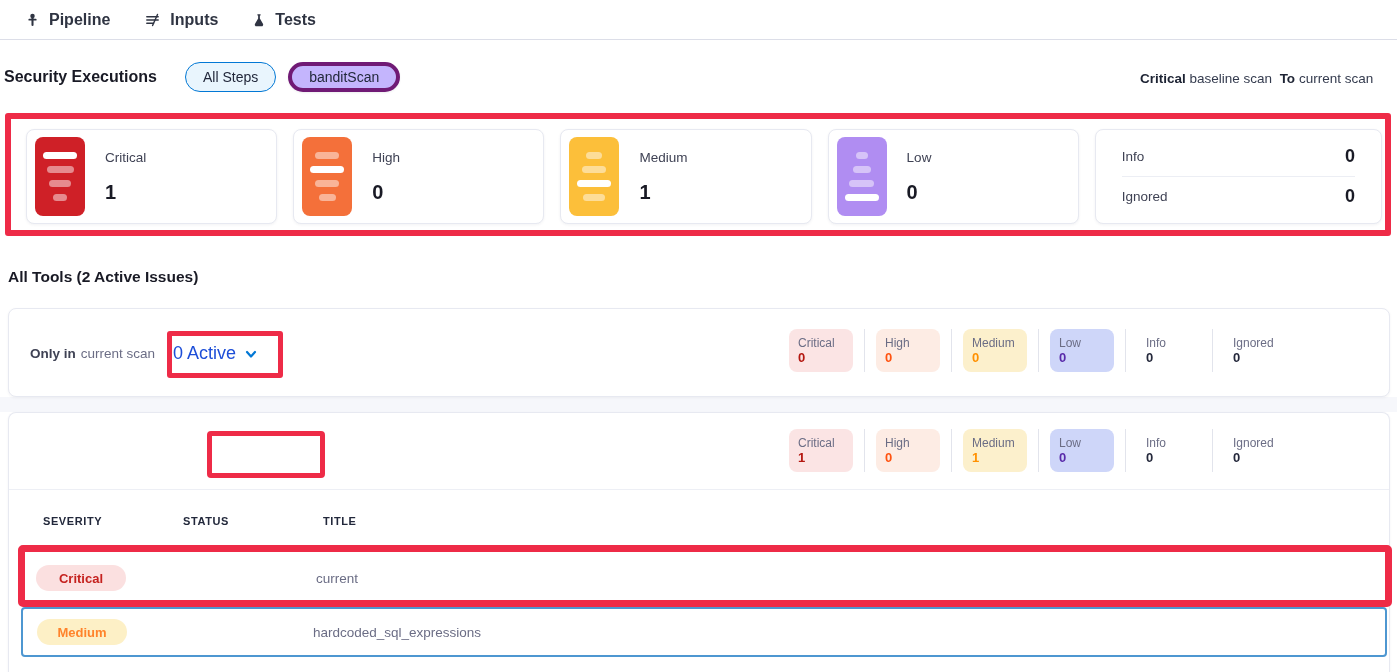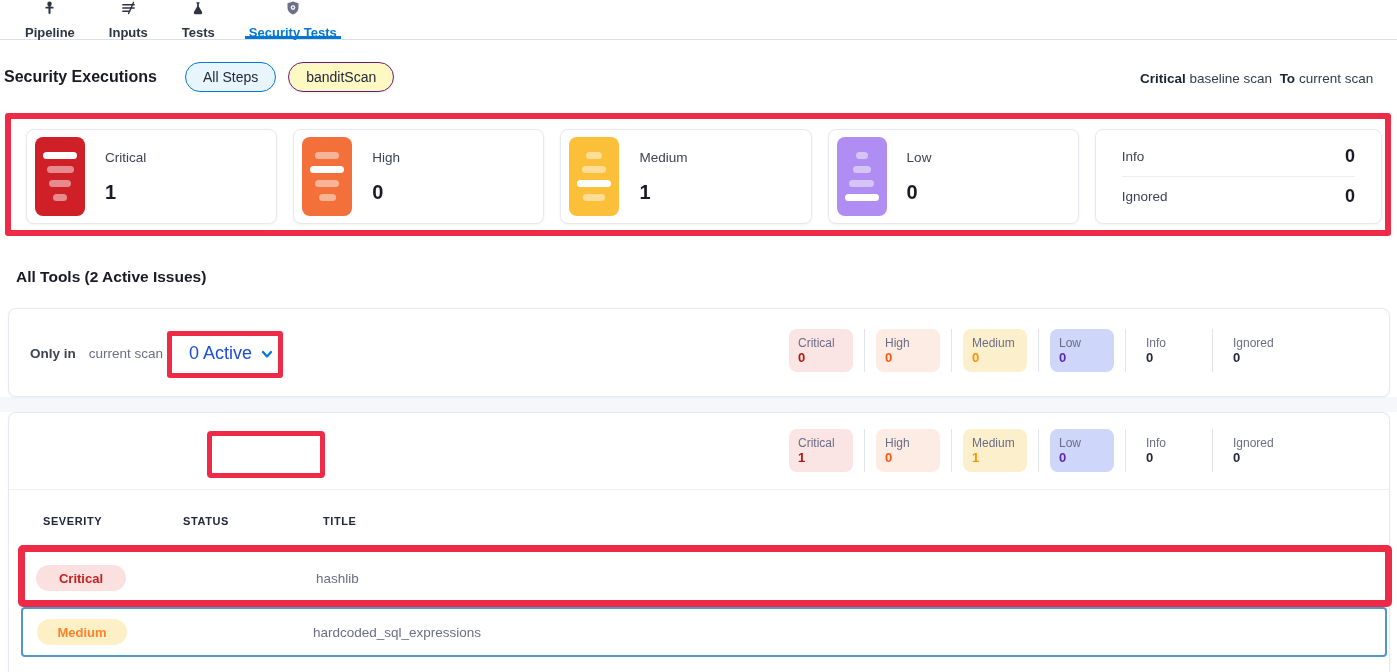--- a/index.html
+++ b/index.html
@@ -8,30 +8,30 @@
   }
   *{box-sizing:border-box;}
   html,body{margin:0;padding:0;}
   body{
     width:1397px;height:672px;position:relative;overflow:hidden;background:#fff;
     font-family:"Liberation Sans",sans-serif;color:var(--navy);
   }
   
   .tabbar{position:absolute;left:0;top:0;width:1397px;height:40px;display:flex;align-items:stretch;
     gap:34px;padding-left:25px;border-bottom:1px solid #dcdee8;background:#fff;}
-  .tab{display:flex;align-items:center;gap:9px;font-size:13px;font-weight:600;color:#2f3442;
-    position:relative;cursor:pointer;white-space:nowrap;flex-direction:column;}
+  .tab{display:flex;align-items:center;gap:9px;font-size:16px;font-weight:600;color:#2f3442;
+    position:relative;cursor:pointer;white-space:nowrap;}
   .tab svg{display:block;}
   .tab.active{color:var(--blue);}
   .tab.active::after{content:"";position:absolute;left:-4px;right:-4px;bottom:0;height:3px;background:var(--blue);}
   
   .exec-header{position:absolute;left:4px;top:60px;height:34px;display:flex;align-items:center;}
   .exec-title{font-size:16px;font-weight:800;color:#191a25;}
   .pill{display:inline-flex;align-items:center;height:30px;padding:0 17px;border-radius:16px;
-    font-size:14px;color:#22283b;margin-left:12px;cursor:pointer;background:#fef9c3;border:1px solid #701a75;
+    font-size:14px;color:#22283b;margin-left:12px;cursor:pointer;background:#c4b5fd;border:4px solid #701a75;
     box-shadow:0 1px 2px rgba(30,35,60,.08);}
   .pill.selected{background:#e9f5fd;border:1.5px solid var(--blue);box-shadow:none;margin-left:28px;}
   .comparing{position:absolute;left:1140px;top:71px;font-size:13.5px;white-space:nowrap;color:#343b4e;}
   .comparing b{color:#1d2333;font-weight:800;}
   
   .cards-row{position:absolute;left:26px;top:129px;width:1356px;display:flex;gap:16px;}
   .sum-card{flex:1;height:95px;background:#fff;border:1px solid var(--border);border-radius:8px;
     box-shadow:0 1px 3px rgba(30,35,60,.06);display:flex;align-items:center;padding:8px;gap:20px;}
   .sev-icon{width:50px;height:79px;border-radius:8px;display:flex;flex-direction:column;align-items:center;
     justify-content:center;gap:7px;flex:none;}
@@ -49,34 +49,34 @@
   .sum-texts{display:flex;flex-direction:column;}
   .sum-label{font-size:13.5px;color:var(--darkGray);}
   .sum-value{font-size:20px;font-weight:800;color:#191a25;margin-top:16px;}
   .info-card{flex:1;height:95px;background:#fff;border:1px solid var(--border);border-radius:8px;
     box-shadow:0 1px 3px rgba(30,35,60,.06);display:flex;flex-direction:column;justify-content:center;padding:0 26px;}
   .info-row{display:flex;justify-content:space-between;align-items:center;height:39px;}
   .info-row:first-child{border-bottom:1px solid #eceef4;}
   .info-label{font-size:13.5px;color:var(--darkGray);}
   .info-value{font-size:18px;font-weight:800;color:#191a25;}
   
-  .tools-row{position:absolute;left:16px;top:268px;display:flex;align-items:flex-end;}
+  .tools-row{position:absolute;left:8px;top:268px;display:flex;align-items:flex-end;}
   .tools-heading{font-size:15.5px;font-weight:800;color:#191a25;}
   .search-wrap{position:relative;margin-left:28px;}
   .search-wrap svg{position:absolute;left:10px;top:8px;}
   .search{width:299px;height:31px;border:1px solid var(--inputBorder);border-radius:6px;
     padding:0 10px 0 33px;font-size:13.5px;color:#22283b;outline:none;font-family:"Liberation Sans",sans-serif;}
   .search::placeholder{color:#a7a9bc;}
   .gap-strip{position:absolute;left:0;top:397px;width:1397px;height:15px;background:#f6f7fb;}
   
   .sec-card{position:absolute;left:8px;width:1382px;background:#fff;border:1px solid var(--border);
     box-shadow:0 1px 3px rgba(30,35,60,.05);}
   .sec-card.a{top:308px;height:89px;border-radius:8px;}
   .sec-card.b{top:412px;height:268px;border-radius:8px 8px 0 0;border-bottom:none;}
-  .sec-head{display:flex;align-items:center;height:89px;padding-left:21px;gap:8px;}
+  .sec-head{display:flex;align-items:center;height:89px;padding-left:21px;}
   .sec-card.b .sec-head{height:76px;}
   .sec-label-bold{font-size:13.5px;font-weight:800;color:var(--darkGray);}
   .sec-label-rest{font-size:13.5px;color:var(--grayText);margin-left:5px;}
   .active-dd{display:flex;align-items:center;gap:8px;margin-left:18px;cursor:pointer;}
   .active-dd .cnt{font-size:18px;font-weight:400;color:#1d4ed8;}
   
   .chips{position:absolute;left:780px;display:flex;align-items:center;}
   .sec-card.a .chips{top:20px;} .sec-card.b .chips{top:16px;}
   .chip{width:64px;height:43px;border-radius:8px;padding:5px 9px;display:flex;flex-direction:column;justify-content:center;cursor:pointer;}
   .chip-label{font-size:12px;color:var(--grayText);line-height:14px;}
@@ -132,30 +132,20 @@
     <span>Inputs</span>
   </div>
   <div class="tab">
     <span>
       <svg width="14" height="16" viewBox="0 0 16 16">
           <path d="M6.2 1.5h3.6v1.4h-.8v3.4l3.5 6a1.9 1.9 0 0 1-1.6 2.9H5.1a1.9 1.9 0 0 1-1.6-2.9l3.5-6V2.9h-.8Z" fill="#2f3442"></path>
         </svg>
     </span>
     <span>Tests</span>
   </div>
-  <div class="tab active">
-    <span>
-      <svg width="16" height="16" viewBox="0 0 16 16">
-          <path d="M8 1.4 13.5 3.3v4.2c0 3.5-2.5 5.9-5.5 7-3-1.1-5.5-3.5-5.5-7V3.3Z" fill="#6d7086"></path>
-          <circle cx="8" cy="7.6" r="2.3" fill="#fff"></circle>
-          <circle cx="8" cy="7.6" r="1" fill="#6d7086"></circle>
-        </svg>
-    </span>
-    <span>Security Tests</span>
-  </div>
 </div>
 
 <div class="exec-header">
   <span class="exec-title">Security Executions</span>
   <span class="pill selected">All Steps</span>
   <span class="pill">banditScan</span>
 </div>
 <div class="comparing">
   <b>Critical</b>
   <span>baseline scan</span>
@@ -308,21 +298,21 @@
   </div>
 
   <div class="sec-divider"></div>
 
   <span class="col-head" style="left:34px">SEVERITY</span>
   <span class="col-head" style="left:174px">STATUS</span>
   <span class="col-head" style="left:314px">TITLE</span>
 
   <div class="issue-row1">
     <span class="badge badge-critical">Critical</span>
-    <span class="row-title">hashlib</span>
+    <span class="row-title">current</span>
   </div>
 
   <div class="issue-row2">
     <span class="badge badge-medium">Medium</span>
     <span class="row-title">hardcoded_sql_expressions</span>
   </div>
 </div>
 
 <div class="ann ann1"></div>
 <div class="ann ann2"></div>

